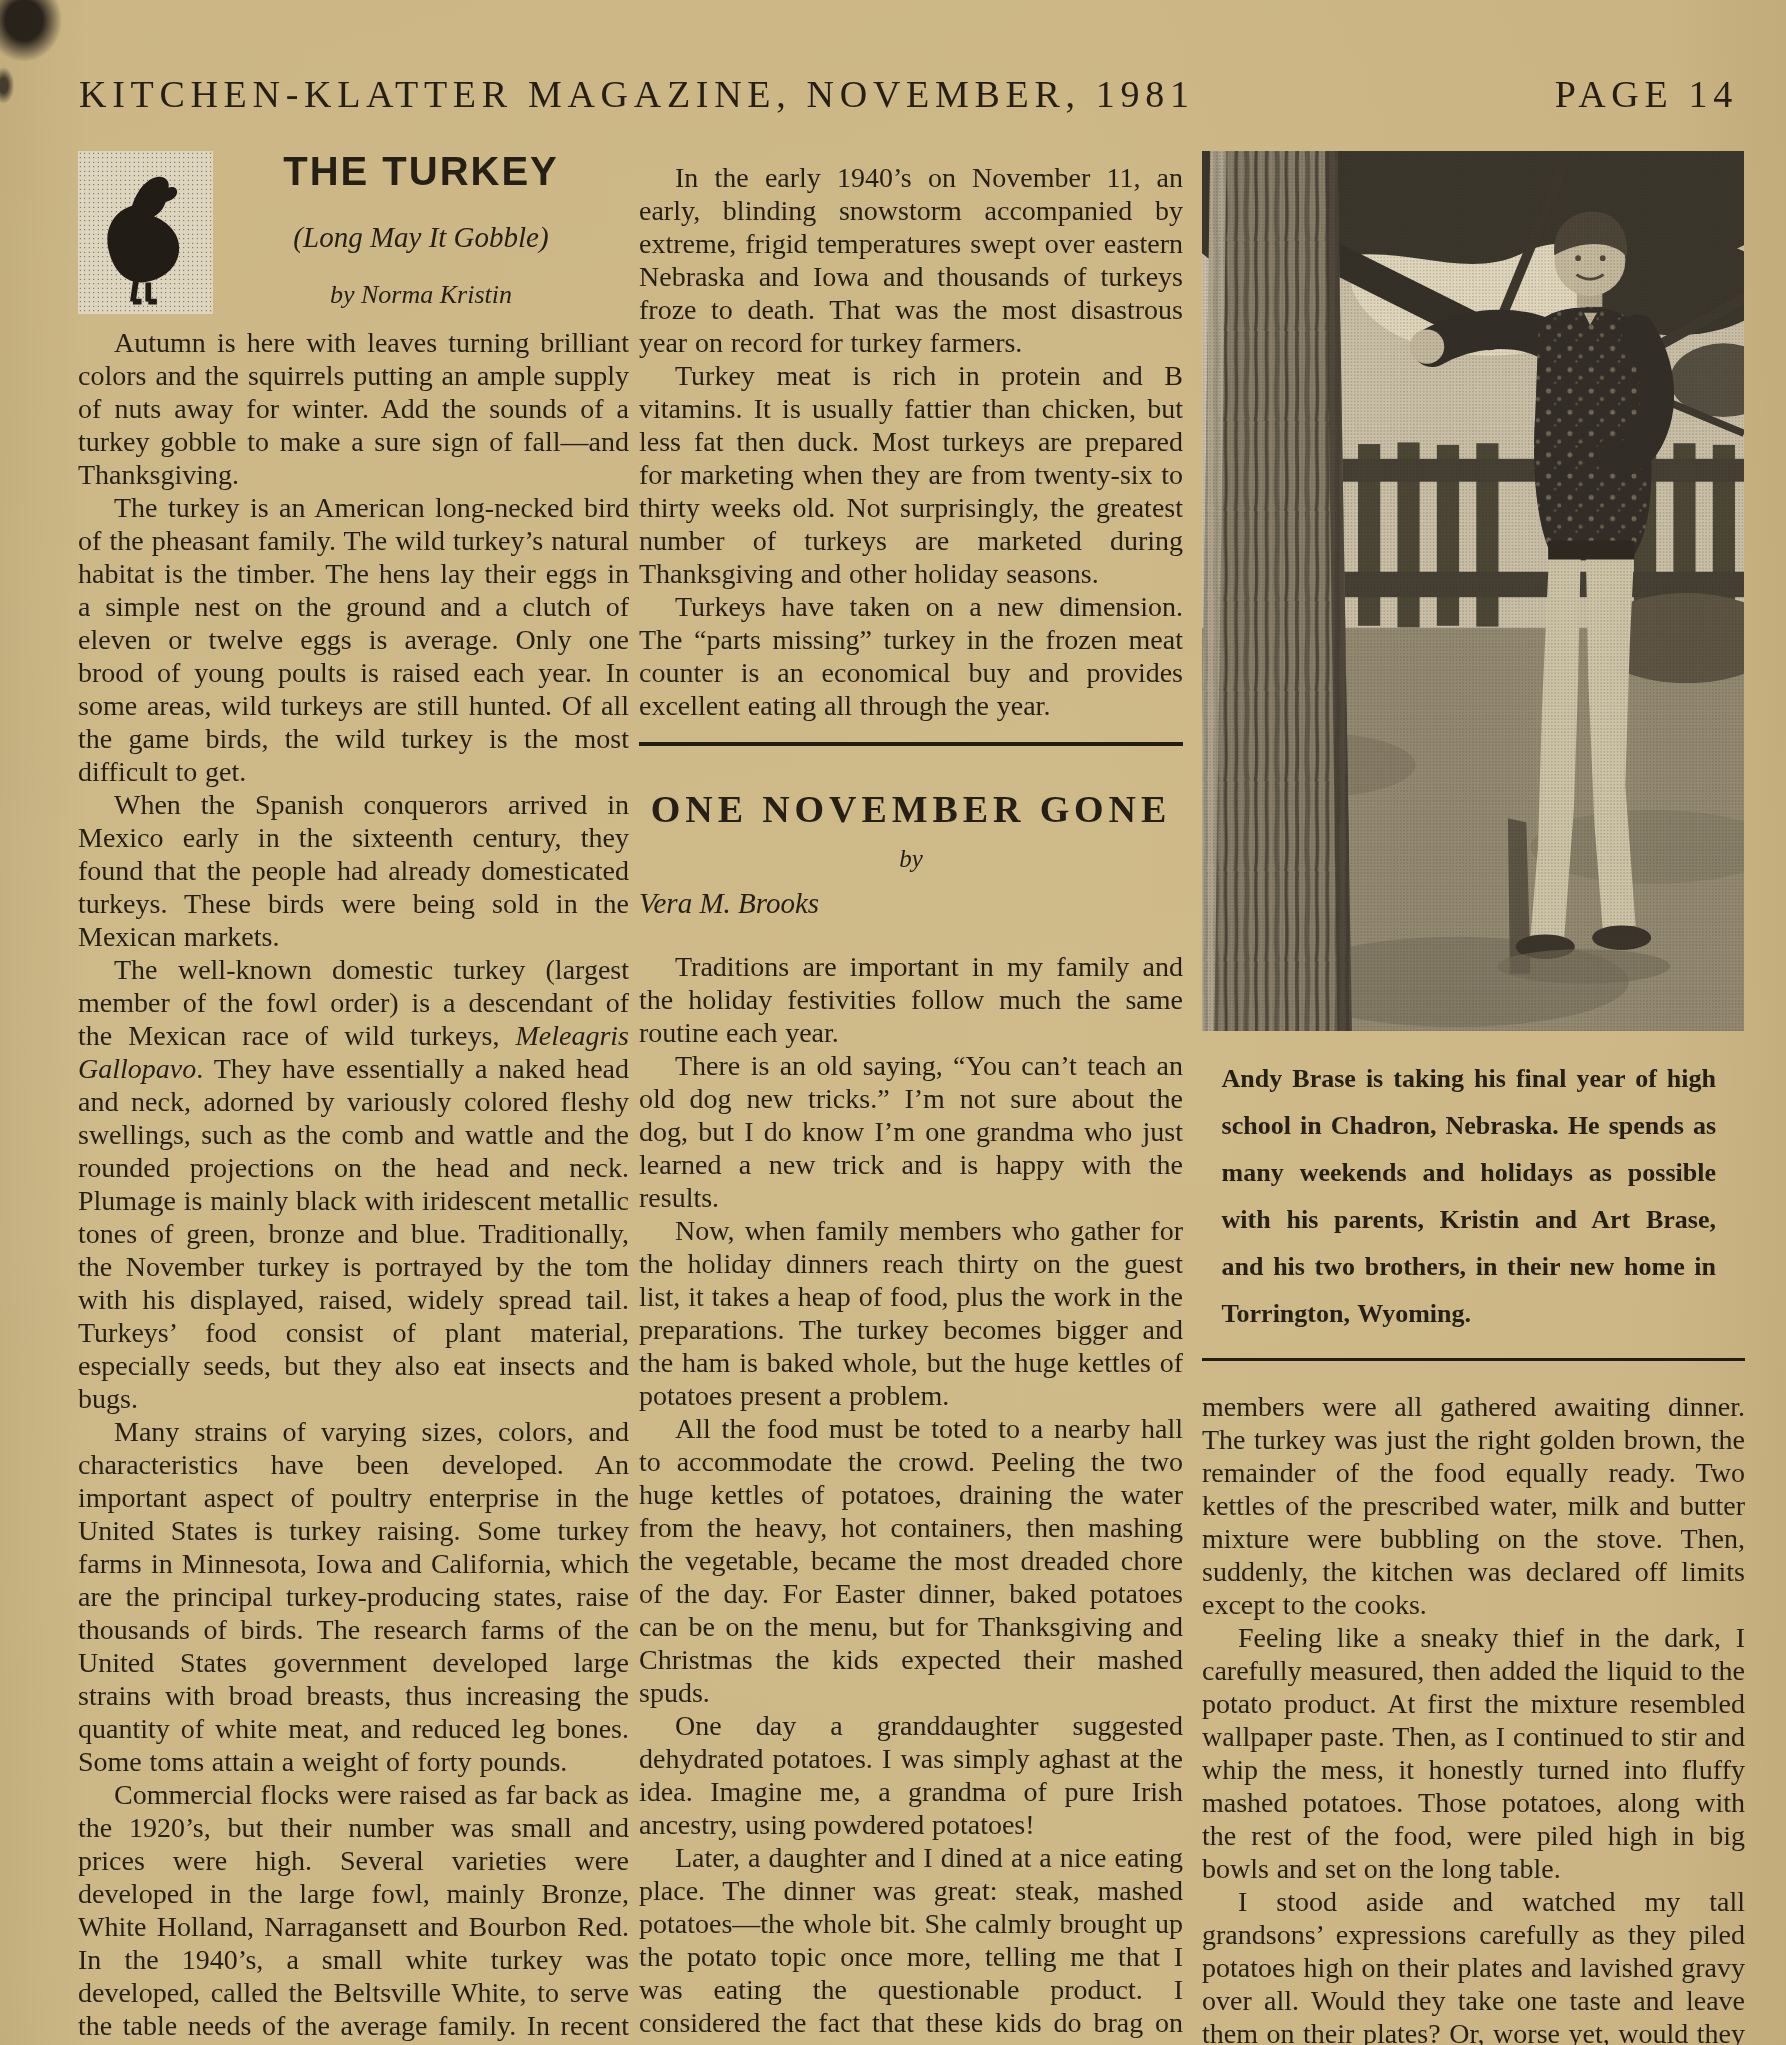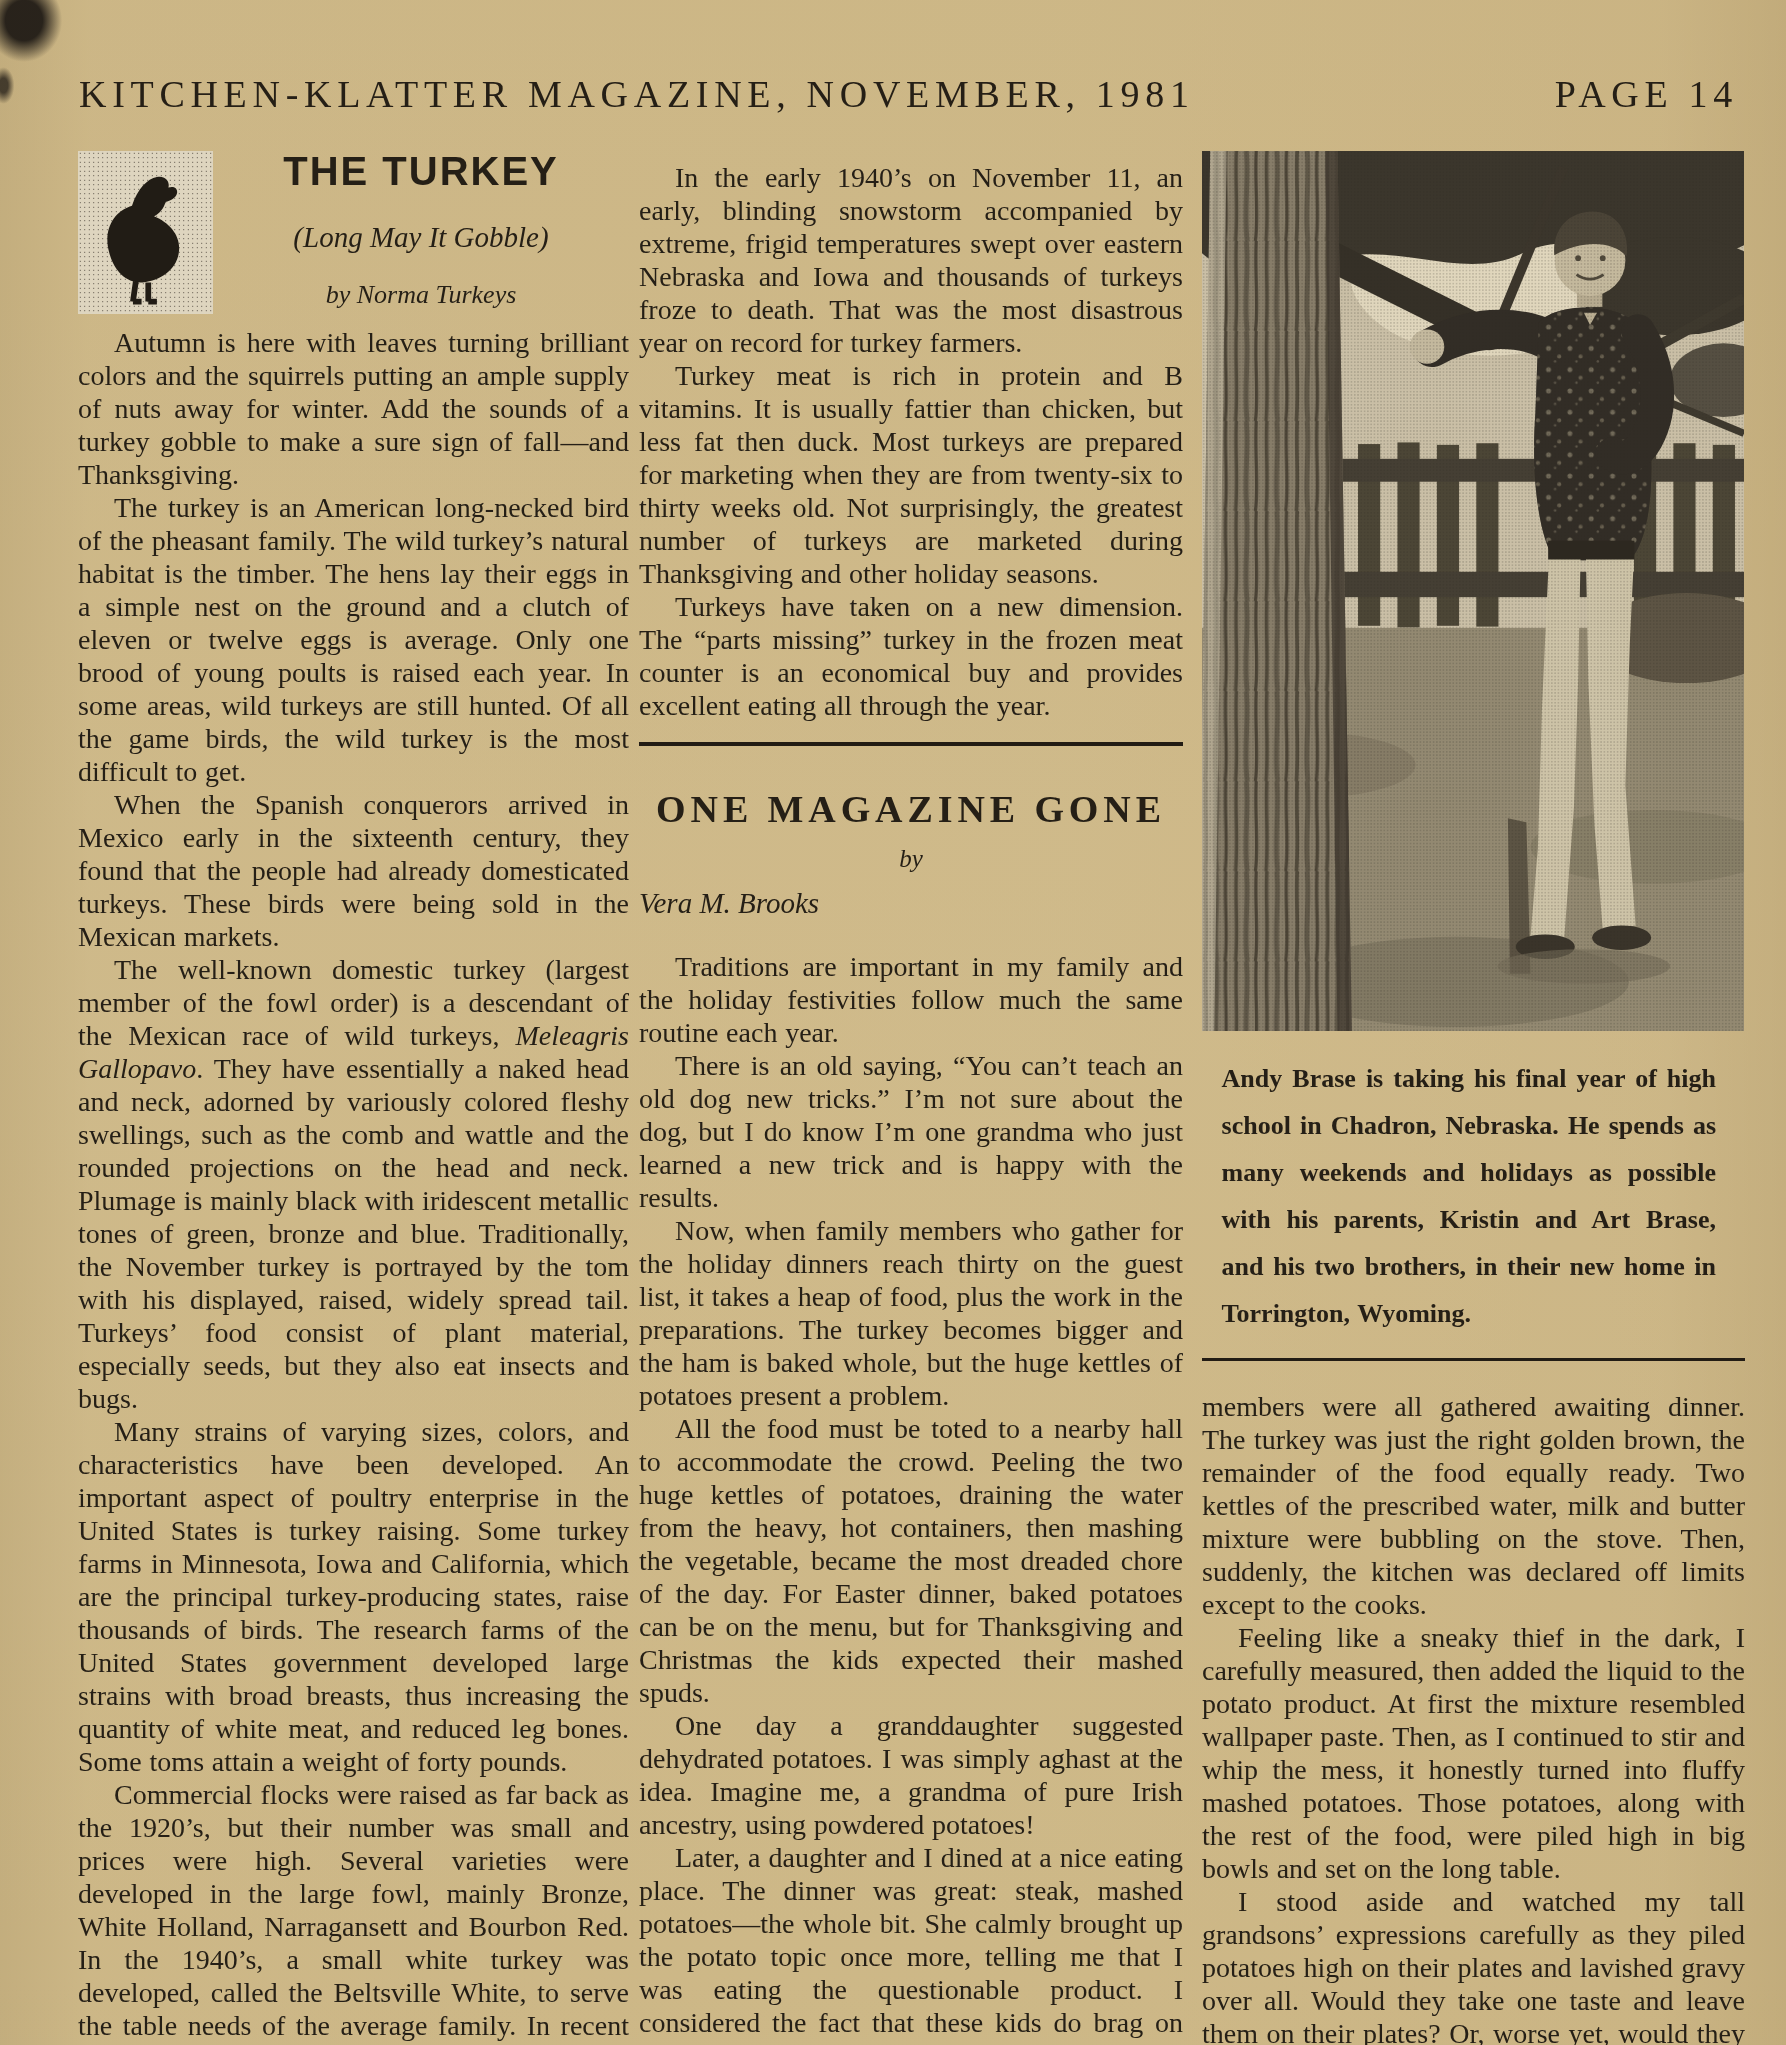--- a/index.html
+++ b/index.html
@@ -71,41 +71,41 @@
     <div class="titleblock">
       <div class="turkey-box">
         <svg viewBox="0 0 120 160">
           <path fill="#211c15" d="M22 100 C16 78 26 58 46 52 C52 34 62 24 72 22 C80 20 86 26 84 33 C90 31 94 34 93 39 C92 44 86 47 81 48 C79 55 75 60 69 63 C86 70 97 84 95 100 C93 118 77 130 57 132 C40 133 27 120 22 100 Z"></path>
           <path stroke="#211c15" stroke-width="6" fill="none" d="M50 131 L47 152 M63 132 L63 152 M47 152 L56 152 M63 152 L72 152"></path>
         </svg>
       </div>
       <div class="titles">
         <h1 class="a1title">THE TURKEY</h1>
         <div class="a1subtitle">(Long May It Gobble)</div>
-        <div class="a1byline">by Norma Turkeys</div>
+        <div class="a1byline">by Norma Kristin</div>
       </div>
     </div>
     <div class="bodytext">
         <p><span>Autumn is here with leaves turning brilliant colors and the squirrels putting an ample supply of nuts away for winter. Add the sounds of a turkey gobble to make a sure sign of fall—and Thanksgiving.</span></p>
         <p><span>The turkey is an American long-necked bird of the pheasant family. The wild turkey’s natural habitat is the timber. The hens lay their eggs in a simple nest on the ground and a clutch of eleven or twelve eggs is average. Only one brood of young poults is raised each year. In some areas, wild turkeys are still hunted. Of all the game birds, the wild turkey is the most difficult to get.</span></p>
         <p><span>When the Spanish conquerors arrived in Mexico early in the sixteenth century, they found that the people had already domesticated turkeys. These birds were being sold in the Mexican markets.</span></p>
         <p><span>The well-known domestic turkey (largest member of the fowl order) is a descendant of the Mexican race of wild turkeys, </span><i>Meleagris Gallopavo</i><span>. They have essentially a naked head and neck, adorned by variously colored fleshy swellings, such as the comb and wattle and the rounded projections on the head and neck. Plumage is mainly black with iridescent metallic tones of green, bronze and blue. Traditionally, the November turkey is portrayed by the tom with his displayed, raised, widely spread tail. Turkeys’ food consist of plant material, especially seeds, but they also eat insects and bugs.</span></p>
         <p><span>Many strains of varying sizes, colors, and characteristics have been developed. An important aspect of poultry enterprise in the United States is turkey raising. Some turkey farms in Minnesota, Iowa and California, which are the principal turkey-producing states, raise thousands of birds. The research farms of the United States government developed large strains with broad breasts, thus increasing the quantity of white meat, and reduced leg bones. Some toms attain a weight of forty pounds.</span></p>
         <p><span>Commercial flocks were raised as far back as the 1920’s, but their number was small and prices were high. Several varieties were developed in the large fowl, mainly Bronze, White Holland, Narragansett and Bourbon Red. In the 1940’s, a small white turkey was developed, called the Beltsville White, to serve the table needs of the average family. In recent years, smaller turkeys are in demand to fit the need of smaller families. By the 1960’s, over ninety million birds were being raised annually, providing 6.8 pounds of ready-to-cook turkey for each person in this country.</span></p>
       </div>
   </section>
 
   <section class="col col2">
     <div class="bodytext first">
         <p><span>In the early 1940’s on November 11, an early, blinding snowstorm accompanied by extreme, frigid temperatures swept over eastern Nebraska and Iowa and thousands of turkeys froze to death. That was the most disastrous year on record for turkey farmers.</span></p>
         <p><span>Turkey meat is rich in protein and B vitamins. It is usually fattier than chicken, but less fat then duck. Most turkeys are prepared for marketing when they are from twenty-six to thirty weeks old. Not surprisingly, the greatest number of turkeys are marketed during Thanksgiving and other holiday seasons.</span></p>
         <p><span>Turkeys have taken on a new dimension. The “parts missing” turkey in the frozen meat counter is an economical buy and provides excellent eating all through the year.</span></p>
       </div>
     <div class="rule-thick"></div>
-    <h2 class="a2title">ONE MAGAZINE GONE</h2>
+    <h2 class="a2title">ONE NOVEMBER GONE</h2>
     <div class="a2by">by</div>
     <div class="a2name">Vera M. Brooks</div>
     <div class="bodytext second">
         <p><span>Traditions are important in my family and the holiday festivities follow much the same routine each year.</span></p>
         <p><span>There is an old saying, “You can’t teach an old dog new tricks.” I’m not sure about the dog, but I do know I’m one grandma who just learned a new trick and is happy with the results.</span></p>
         <p><span>Now, when family members who gather for the holiday dinners reach thirty on the guest list, it takes a heap of food, plus the work in the preparations. The turkey becomes bigger and the ham is baked whole, but the huge kettles of potatoes present a problem.</span></p>
         <p><span>All the food must be toted to a nearby hall to accommodate the crowd. Peeling the two huge kettles of potatoes, draining the water from the heavy, hot containers, then mashing the vegetable, became the most dreaded chore of the day. For Easter dinner, baked potatoes can be on the menu, but for Thanksgiving and Christmas the kids expected their mashed spuds.</span></p>
         <p><span>One day a granddaughter suggested dehydrated potatoes. I was simply aghast at the idea. Imagine me, a grandma of pure Irish ancestry, using powdered potatoes!</span></p>
         <p><span>Later, a daughter and I dined at a nice eating place. The dinner was great: steak, mashed potatoes—the whole bit. She calmly brought up the potato topic once more, telling me that I was eating the questionable product. I considered the fact that these kids do brag on meals served when they eat out, so instant mashed potatoes couldn’t be all bad.</span></p>
       </div>

